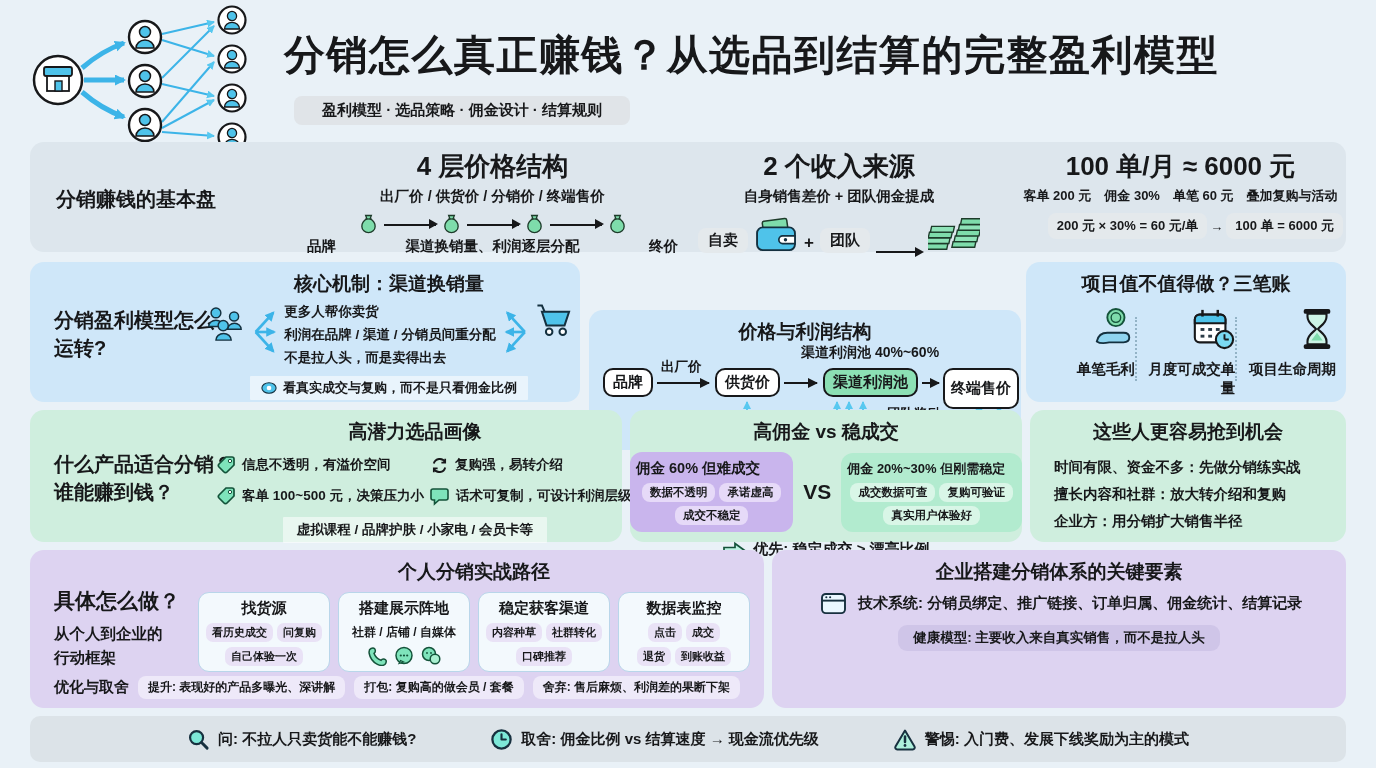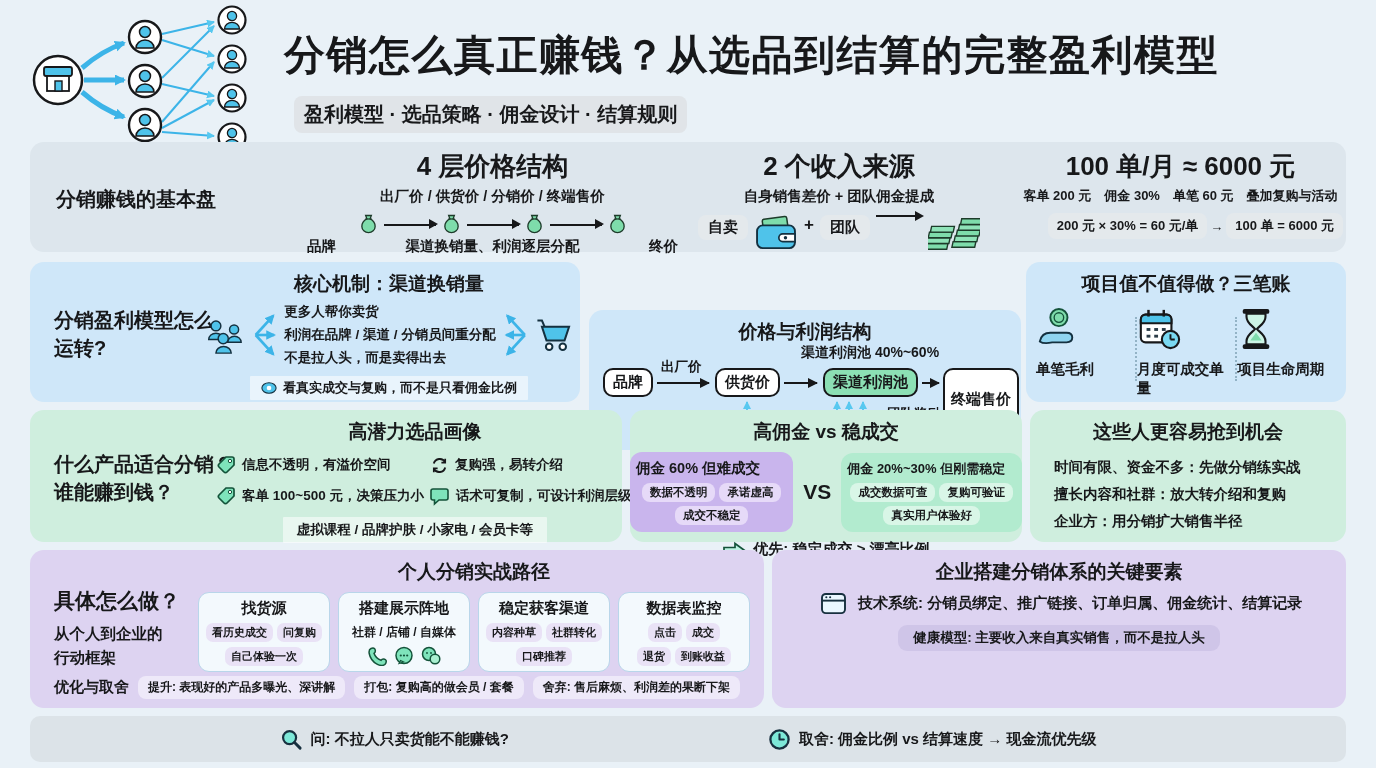--- a/index.html
+++ b/index.html
@@ -3,60 +3,60 @@
 <meta charset="utf-8">
 <style>
   * { margin:0; padding:0; box-sizing:border-box; }
   html,body { width:1376px; height:768px; }
   body { font-family:"Liberation Sans","DejaVu Sans",sans-serif; color:#17181a; }
   .canvas { position:relative; width:1376px; height:768px; background:#e9f1f7; overflow:hidden; }
 
   
   .net { position:absolute; left:26px; top:4px; }
   .title { position:absolute; left:284px; top:28px; font-size:41px; font-weight:800; letter-spacing:1.5px; white-space:nowrap; }
-  .subtitle { position:absolute; left:294px; top:96px; background:#e0e4e8; border-radius:8px; padding:5px 10px; font-size:20px; font-weight:700; }
+  .subtitle { position:absolute; left:294px; top:96px; background:#e0e4e8; border-radius:8px; padding:5px 28px; font-size:15px; font-weight:700; }
 
   
   .band, .box, .footerbar { position:absolute; border-radius:14px; }
   .c { text-align:center; }
   .pill { display:inline-block; background:#e4e9ec; border-radius:8px; padding:3px 10px; font-weight:700; }
   .wpill { background:rgba(255,255,255,.55); border-radius:1px; font-weight:700; }
   .harrow { position:relative; height:2px; background:#17181a; display:inline-block; vertical-align:middle; }
   .harrow::after { content:''; position:absolute; right:-2px; top:-4.5px; border-left:9px solid #17181a; border-top:5.5px solid transparent; border-bottom:5.5px solid transparent; }
 
   
   .band1 { left:30px; top:142px; width:1316px; height:110px; background:#dde6ed; }
   .band1-label { position:absolute; left:26px; top:44px; font-size:20px; font-weight:800; }
   .col { position:absolute; top:7px; }
   .colA { left:255px; width:415px; }
   .colB { left:635px; width:348px; }
   .colC { left:988px; width:325px; }
   .coltitle { font-size:26px; font-weight:800; }
   .colsub { font-size:14.5px; font-weight:700; margin-top:3px; }
   .flowrow { display:flex; align-items:center; justify-content:center; gap:6px; margin-top:8px; }
   .flowlabels { display:flex; align-items:center; justify-content:space-between; margin-top:2px; font-size:14.5px; font-weight:800; padding:0 22px; }
-  .incrow { display:flex; align-items:flex-start; justify-content:center; gap:6px; margin-top:9px; }
+  .incrow { display:flex; align-items:flex-end; justify-content:center; gap:6px; margin-top:9px; }
   .mathrow { display:flex; align-items:center; justify-content:flex-end; gap:3px; margin-top:8px; font-size:13px; }
   .mathrow .pill { font-size:13px; padding:4px 9px; }
 
   
   .row2box { top:262px; height:140px; background:#cfe7f9; }
   .box2a { left:30px; width:550px; }
   .box2b { left:589px; width:432px;margin-top:48px; }
   .box2c { left:1026px; width:320px; }
   .sidelabel { position:absolute; left:24px; font-size:20px; font-weight:800; line-height:1.4; }
   .boxtitle { font-size:19px; font-weight:800; text-align:center; padding-top:9px; }
   .mech { position:absolute; left:176px; top:0; width:366px; }
-  .mechbody { display:flex; align-items:center; gap:5px; margin-top:4px; }
+  .mechbody { display:flex; align-items:flex-start; gap:5px; margin-top:4px; }
   .mechlines { font-size:13.5px; font-weight:700; line-height:1.7; white-space:nowrap; }
   .mechnote { display:flex; align-items:center; gap:6px; width:fit-content; margin:6px auto 0; padding:3px 11px; font-size:13px; }
   .node { position:absolute; top:58px; border:2px solid #17181a; border-radius:10px; background:#fff; font-weight:800; font-size:15px; padding:3px 8px; white-space:nowrap; }
   .dlab { position:absolute; font-size:13.5px; font-weight:800; white-space:nowrap; }
   .accounts { display:flex; margin-top:10px; padding:0 10px; }
-  .acc { flex:1; text-align:left; }
+  .acc { flex:1; text-align:right; }
   .acc .lab { font-size:14.5px; font-weight:800; margin-top:5px; }
   .vdot { width:0; border-left:2px dotted #93b3c6; height:64px; margin-top:10px; }
 
   
   .row3box { top:410px; height:132px; background:#cfeede; }
   .box3a { left:30px; width:592px; }
   .box3b { left:630px; width:392px; }
   .box3c { left:1030px; width:316px; }
   .portrait { position:absolute; left:186px; top:0; width:398px; }
   .pgrid { display:grid; grid-template-columns:1.07fr .93fr; column-gap:6px; row-gap:11px; margin-top:10px; }
@@ -320,21 +320,21 @@
         <path d="M294,103 H274 V92" marker-end="url(#mcy2)"></path>
         <path d="M294,125 H260 V92" marker-end="url(#mcy2)"></path>
         <path d="M358,103 H390 V94" stroke-dasharray="3 4" marker-end="url(#mcy2)"></path>
         <path d="M358,125 H410 V96" stroke-dasharray="3 4" marker-end="url(#mcy2)"></path>
       </g>
     </svg>
     <div class="node" style="left:14px">品牌</div>
     <div class="dlab" style="left:72px;top:48px">出厂价</div>
     <div class="node" style="left:126px">供货价</div>
     <div class="node" style="left:234px;background:#8ce0b4">渠道利润池</div>
-    <div class="node" style="left:354px;padding:20px 6px">终端售价</div>
+    <div class="node" style="left:354px;padding:9px 6px">终端售价</div>
     <div class="dlab" style="left:100px;top:113px">一级分销佣金</div>
     <div class="dlab" style="left:298px;top:95px">团队奖励</div>
     <div class="dlab" style="left:298px;top:117px">活动折扣</div>
   </section>
 
   <section class="box row2box box2c">
     <div class="boxtitle">项目值不值得做？三笔账</div>
     <div class="accounts">
       <div class="acc">
         <svg width="42" height="44" viewBox="0 0 44 46">
@@ -554,15 +554,23 @@
         </svg>
       <span>问: 不拉人只卖货能不能赚钱?</span>
     </div>
     <div class="fitem">
       <svg width="23" height="23" viewBox="0 0 24 24">
           <circle cx="12" cy="12" r="9.5" fill="#7de8d8" stroke="#17303f" stroke-width="2.4"></circle>
           <path d="M12,12 V6.5 M12,12 h4.5" stroke="#17303f" stroke-width="2.2" fill="none" stroke-linecap="round"></path>
         </svg>
       <span>取舍: 佣金比例 vs 结算速度 → 现金流优先级</span>
     </div>
+    <div class="fitem">
+      <svg width="24" height="23" viewBox="0 0 24 23">
+          <path d="M12,2.5 L21.5,18.5 a2,2 0 0 1 -1.8,3 H4.3 a2,2 0 0 1 -1.8,-3 z" fill="#aef0dc" stroke="#17303f" stroke-width="2" stroke-linejoin="round"></path>
+          <line x1="12" y1="8.5" x2="12" y2="14" stroke="#17303f" stroke-width="2.5" stroke-linecap="round"></line>
+          <circle cx="12" cy="17.5" r="1.4" fill="#17303f"></circle>
+        </svg>
+      <span>警惕: 入门费、发展下线奖励为主的模式</span>
+    </div>
   </section>
 
 </div>
 
 </body></html>

